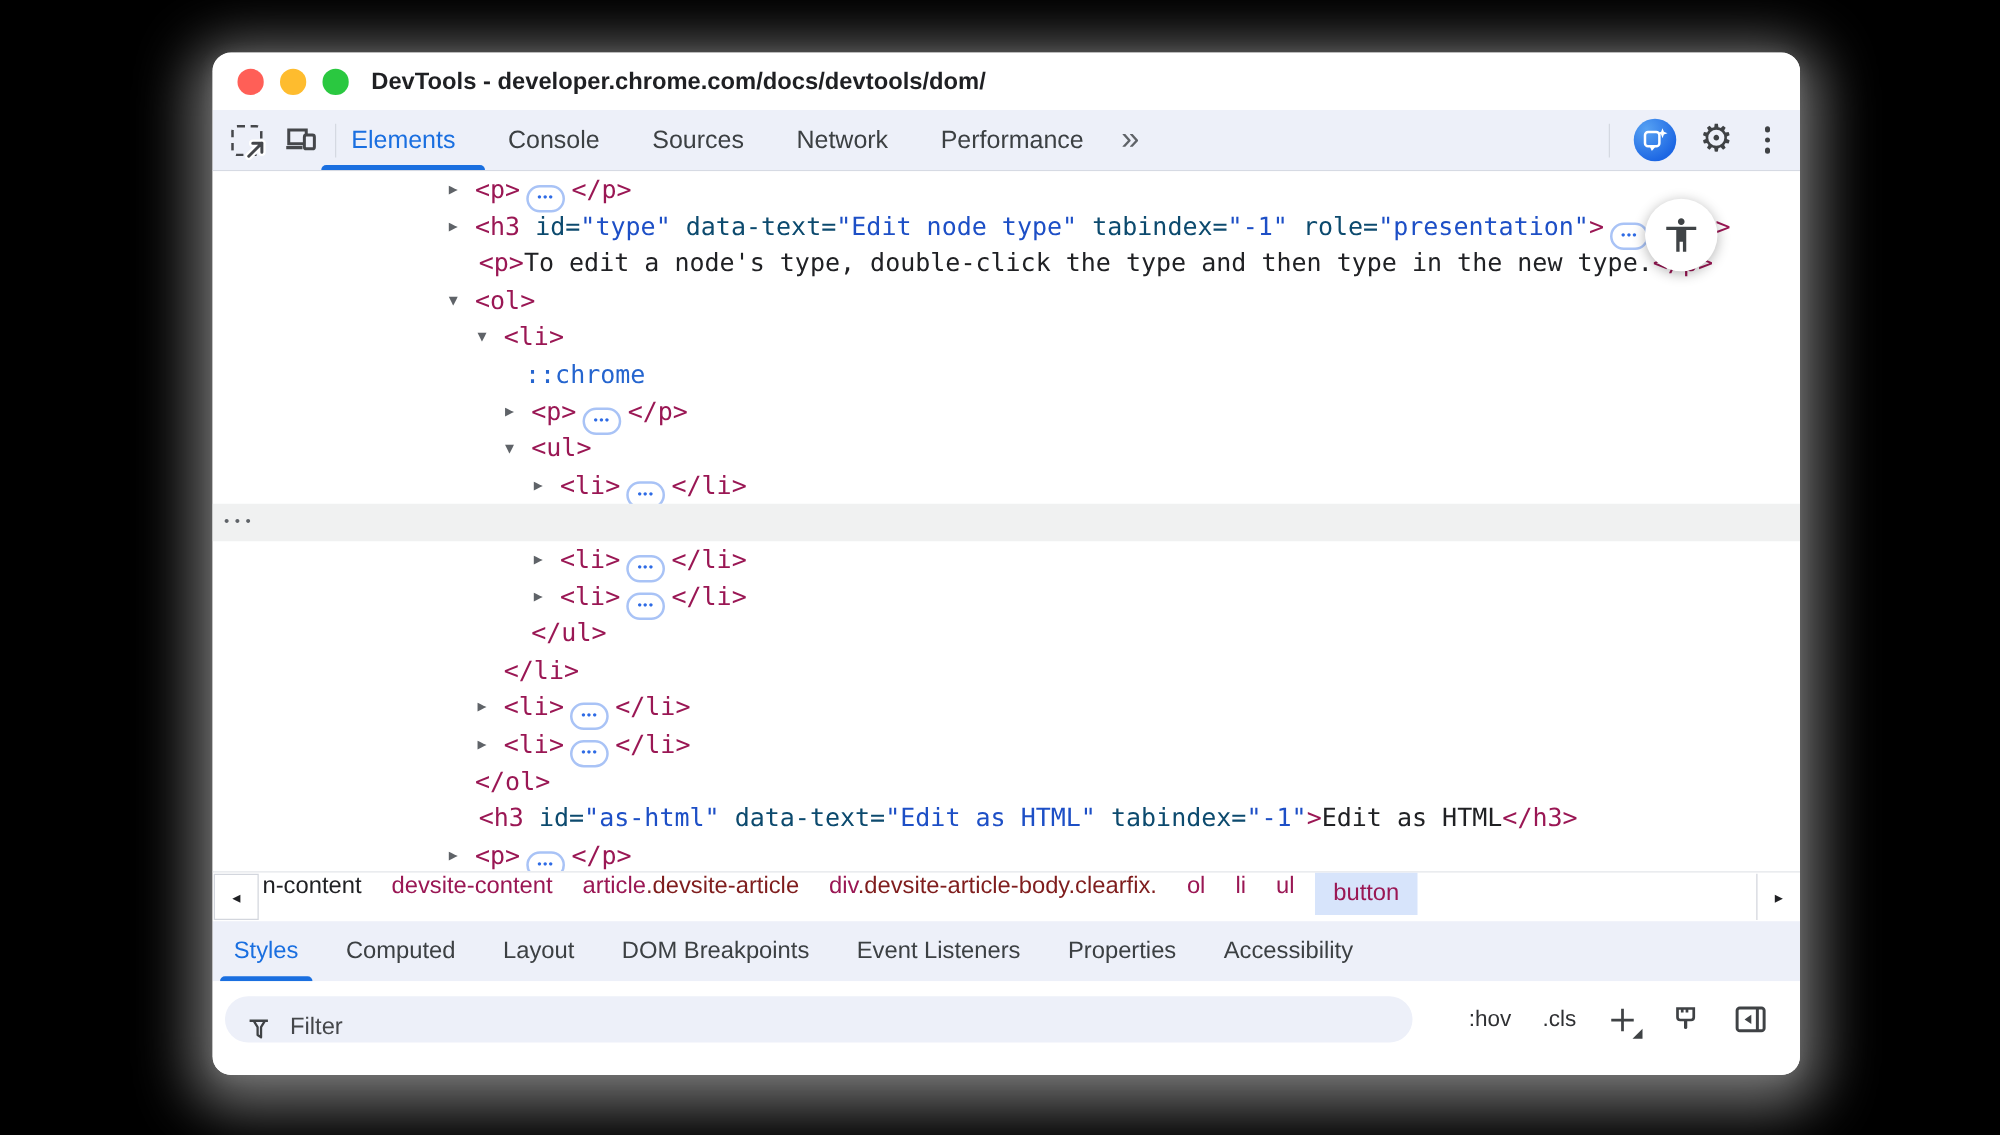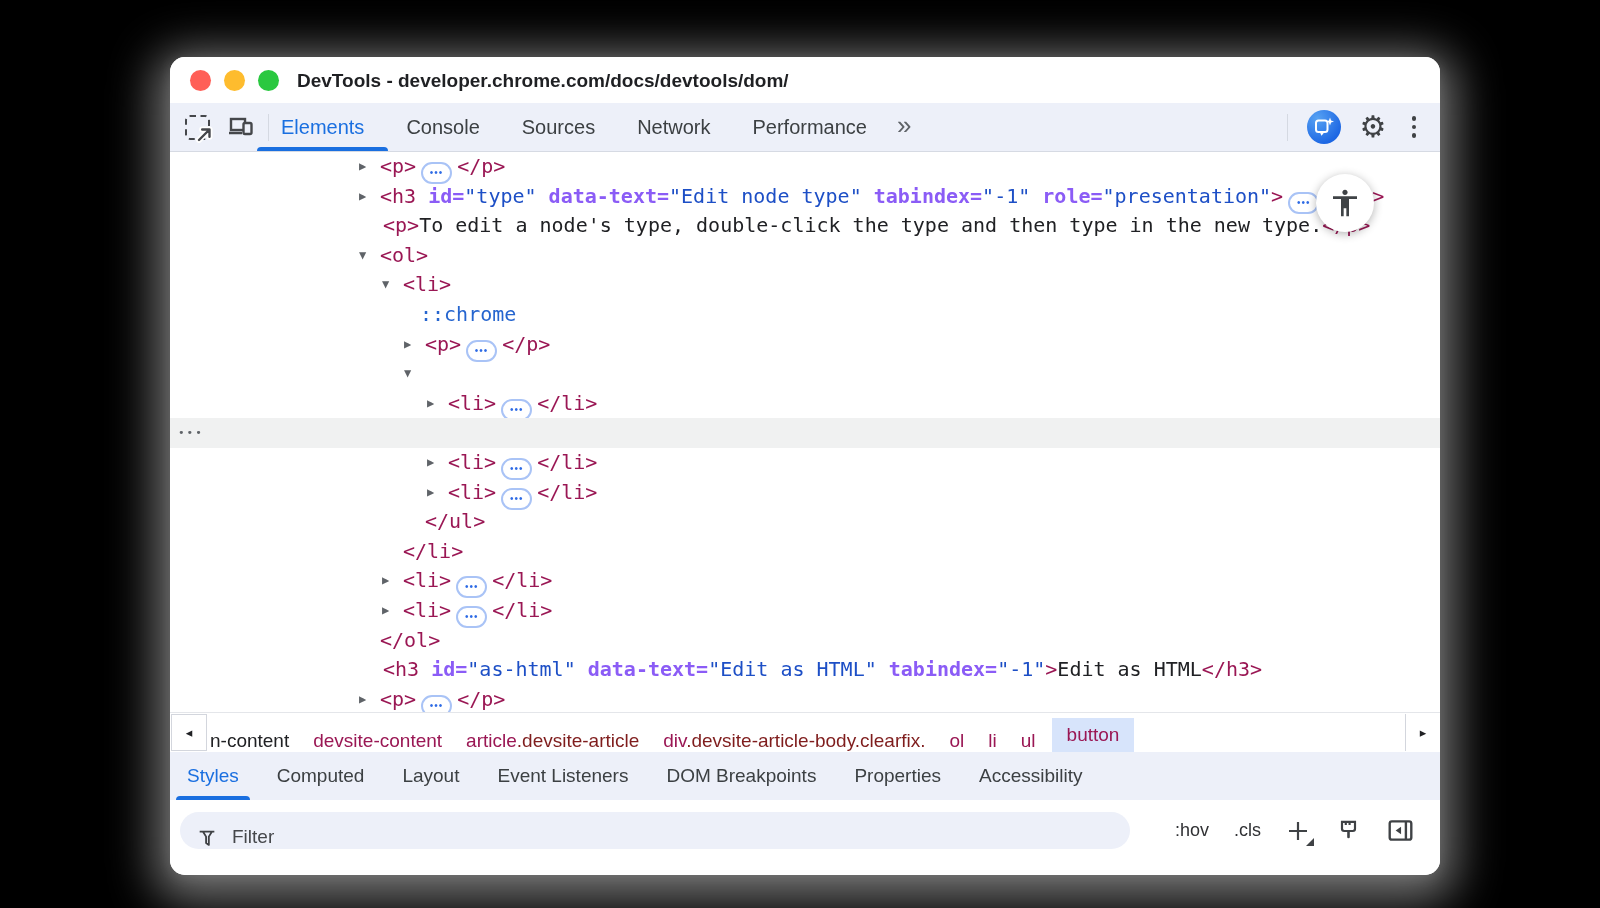--- a/index.html
+++ b/index.html
@@ -5,21 +5,20 @@
   html,body{margin:0;padding:0;}
   body{
     width:1600px;height:908px;background:#000;position:relative;overflow:hidden;
     font-family:"Liberation Sans",sans-serif;
   }
   
   .window{
     position:absolute;left:170px;top:42px;width:1270px;height:818px;
     background:#fff;border-radius:15px;overflow:hidden;
     box-shadow:0 10px 45px 16px rgba(150,150,150,.75),0 2px 14px rgba(60,60,60,.6);
-    margin-top:15px;
   }
   
   .titlebar{position:absolute;left:0;top:0;right:0;height:46px;background:#fff;}
   .lights{position:absolute;left:20px;top:13px;display:flex;gap:13px;}
   .light{width:21px;height:21px;border-radius:50%;}
   .light.red{background:#ff5f57;}
   .light.yellow{background:#febc2e;}
   .light.green{background:#2ac840;}
   .win-title{position:absolute;left:127px;top:0;height:46px;line-height:48px;
     font-size:19px;font-weight:bold;color:#1f2023;white-space:nowrap;}
@@ -47,41 +46,41 @@
   
   .dom-area{position:absolute;left:0;top:95px;right:0;height:560px;background:#fff;overflow:hidden;}
   .tree{position:absolute;left:0;top:0;right:0;bottom:0;
     font-family:"DejaVu Sans Mono","Liberation Mono",monospace;font-size:20px;}
   .tree-row{position:absolute;left:0;right:0;height:29.6px;line-height:29.6px;white-space:pre;}
   .tree-row.selected{background:#f0f1f1;}
   .row-menu{position:absolute;left:8px;top:0;font-size:11px;letter-spacing:2px;color:#5f6368;}
   .twisty{position:absolute;top:0;font-size:12px;color:#5f6368;}
   .row-content{display:inline-block;}
   .tk-t{color:#9a1754;}
-  .tk-at{color:#8b5cf6;font-weight:bold;}
+  .tk-at{color:#0c4a6e;}
   .tk-v{color:#1d4fc6;}
   .tk-x{color:#202124;}
   .tk-ps{color:#2565cf;}
   .tk-g{color:#5f6368;}
   .tk-d{color:#5f6368;font-style:italic;}
   .tk-sel{background:#1b6ce8;color:#fff;padding:2px 1px;}
   .pill{display:inline-block;width:27px;height:18px;border:2px solid #a9c3f6;border-radius:11px;
     vertical-align:-3px;margin:0 5px;text-align:center;background:#fff;}
   .pill::before{content:"•••";display:block;font-size:10px;line-height:17px;letter-spacing:1px;
     color:#2e6be5;font-family:"Liberation Sans",sans-serif;}
   .acc-cursor{position:absolute;left:1146px;top:22px;width:58px;height:58px;border-radius:50%;
     background:#fff;box-shadow:0 2px 10px rgba(0,0,0,.3);display:flex;align-items:center;justify-content:center;z-index:5;}
   
   .crumbbar{position:absolute;left:0;top:655px;right:0;height:40px;background:#fff;
     border-top:1px solid #e4e6ea;box-sizing:border-box;}
   .crumb-nav{position:absolute;top:1px;bottom:1px;width:34px;background:#fff;
     display:flex;align-items:center;justify-content:center;font-size:13px;color:#202124;}
   .crumb-nav.prev{left:1px;border:1px solid #d3d6dd;}
   .crumb-nav.next{right:0;border-left:1px solid #d3d6dd;}
-  .crumbs{position:absolute;left:40px;right:38px;top:0;bottom:0;display:flex;align-items:flex-end;
+  .crumbs{position:absolute;left:40px;right:38px;top:0;bottom:0;display:flex;align-items:flex-start;
     gap:24px;overflow:hidden;font-size:19px;white-space:nowrap;}
   .crumb{flex:none;}
   .crumb .c-tag{color:#9a1754;}
   .crumb .c-cls{color:#7f1d1d;}
   .crumb .c-plain{color:#202124;}
   .crumb.sel{background:#d7e4fb;padding:6px 15px;margin:0 -8px;}
   
   .stylebar{position:absolute;left:0;top:695px;right:0;height:48px;background:#edf0f9;
     display:flex;align-items:center;padding-left:17px;box-sizing:border-box;}
   .stab{position:relative;height:100%;display:flex;align-items:center;margin-right:38px;
@@ -166,21 +165,21 @@
 
   <div class="dom-area">
     <div class="tree" id="tree">
         <div class="tree-row" style="top: 0px;"><span class="twisty" style="left: 189px;">▶</span><span class="row-content" style="padding-left: 210px;"><span class="tk-t">&lt;p&gt;</span><span class="pill"></span><span class="tk-t">&lt;/p&gt;</span></span></div>
         <div class="tree-row" style="top: 29.6px;"><span class="twisty" style="left: 189px;">▶</span><span class="row-content" style="padding-left: 210px;"><span class="tk-t">&lt;h3 </span><span class="tk-at">id=</span><span class="tk-v">"type"</span><span class="tk-x"> </span><span class="tk-at">data-text=</span><span class="tk-v">"Edit node type"</span><span class="tk-x"> </span><span class="tk-at">tabindex=</span><span class="tk-v">"-1"</span><span class="tk-x"> </span><span class="tk-at">role=</span><span class="tk-v">"presentation"</span><span class="tk-t">&gt;</span><span class="pill"></span><span class="tk-t">&lt;/h3&gt;</span></span></div>
         <div class="tree-row" style="top: 59.2px;"><span class="row-content" style="padding-left: 213px;"><span class="tk-t">&lt;p&gt;</span><span class="tk-x">To edit a node's type, double-click the type and then type in the new type.</span><span class="tk-t">&lt;/p&gt;</span></span></div>
         <div class="tree-row" style="top: 88.8px;"><span class="twisty" style="left: 189px;">▼</span><span class="row-content" style="padding-left: 210px;"><span class="tk-t">&lt;ol&gt;</span></span></div>
         <div class="tree-row" style="top: 118.4px;"><span class="twisty" style="left: 212px;">▼</span><span class="row-content" style="padding-left: 233px;"><span class="tk-t">&lt;li&gt;</span></span></div>
         <div class="tree-row" style="top: 148px;"><span class="row-content" style="padding-left: 250px;"><span class="tk-ps">::chrome</span></span></div>
         <div class="tree-row" style="top: 177.6px;"><span class="twisty" style="left: 234px;">▶</span><span class="row-content" style="padding-left: 255px;"><span class="tk-t">&lt;p&gt;</span><span class="pill"></span><span class="tk-t">&lt;/p&gt;</span></span></div>
-        <div class="tree-row" style="top: 207.2px;"><span class="twisty" style="left: 234px;">▼</span></div>
+        <div class="tree-row" style="top: 207.2px;"><span class="twisty" style="left: 234px;">▼</span><span class="row-content" style="padding-left: 255px;"><span class="tk-t">&lt;ul&gt;</span></span></div>
         <div class="tree-row" style="top: 236.8px;"><span class="twisty" style="left: 257px;">▶</span><span class="row-content" style="padding-left: 278px;"><span class="tk-t">&lt;li&gt;</span><span class="pill"></span><span class="tk-t">&lt;/li&gt;</span></span></div>
         <div class="tree-row selected" style="top: 266.4px;"><span class="row-menu">•••</span></div>
         <div class="tree-row" style="top: 296px;"><span class="twisty" style="left: 257px;">▶</span><span class="row-content" style="padding-left: 278px;"><span class="tk-t">&lt;li&gt;</span><span class="pill"></span><span class="tk-t">&lt;/li&gt;</span></span></div>
         <div class="tree-row" style="top: 325.6px;"><span class="twisty" style="left: 257px;">▶</span><span class="row-content" style="padding-left: 278px;"><span class="tk-t">&lt;li&gt;</span><span class="pill"></span><span class="tk-t">&lt;/li&gt;</span></span></div>
         <div class="tree-row" style="top: 355.2px;"><span class="row-content" style="padding-left: 255px;"><span class="tk-t">&lt;/ul&gt;</span></span></div>
         <div class="tree-row" style="top: 384.8px;"><span class="row-content" style="padding-left: 233px;"><span class="tk-t">&lt;/li&gt;</span></span></div>
         <div class="tree-row" style="top: 414.4px;"><span class="twisty" style="left: 212px;">▶</span><span class="row-content" style="padding-left: 233px;"><span class="tk-t">&lt;li&gt;</span><span class="pill"></span><span class="tk-t">&lt;/li&gt;</span></span></div>
         <div class="tree-row" style="top: 444px;"><span class="twisty" style="left: 212px;">▶</span><span class="row-content" style="padding-left: 233px;"><span class="tk-t">&lt;li&gt;</span><span class="pill"></span><span class="tk-t">&lt;/li&gt;</span></span></div>
         <div class="tree-row" style="top: 473.6px;"><span class="row-content" style="padding-left: 210px;"><span class="tk-t">&lt;/ol&gt;</span></span></div>
         <div class="tree-row" style="top: 503.2px;"><span class="row-content" style="padding-left: 213px;"><span class="tk-t">&lt;h3 </span><span class="tk-at">id=</span><span class="tk-v">"as-html"</span><span class="tk-x"> </span><span class="tk-at">data-text=</span><span class="tk-v">"Edit as HTML"</span><span class="tk-x"> </span><span class="tk-at">tabindex=</span><span class="tk-v">"-1"</span><span class="tk-t">&gt;</span><span class="tk-x">Edit as HTML</span><span class="tk-t">&lt;/h3&gt;</span></span></div>
@@ -205,22 +204,22 @@
         <span class="crumb"><span class="c-tag">ul</span></span>
         <span class="crumb sel"><span class="c-tag">button</span></span>
       </div>
     <div class="crumb-nav next">▸</div>
   </div>
 
   <div class="stylebar" id="stylebar">
       <div class="stab active">Styles</div>
       <div class="stab">Computed</div>
       <div class="stab">Layout</div>
+      <div class="stab">DOM Breakpoints</div>
       <div class="stab">Event Listeners</div>
-      <div class="stab">DOM Breakpoints</div>
       <div class="stab">Properties</div>
       <div class="stab">Accessibility</div>
     </div>
 
   <div class="filter-section">
     <div class="filter-pill">
       <svg class="ic" width="22" height="22" viewBox="0 0 24 24">
         <path d="M4 5 h16 M7.5 5 l3.5 5.5 V17.5 l3 2 V10.5 L17.5 5" fill="none" stroke="#3f4245" stroke-width="2" stroke-linejoin="round"></path>
       </svg>
       <input type="text" placeholder="Filter" style="">

